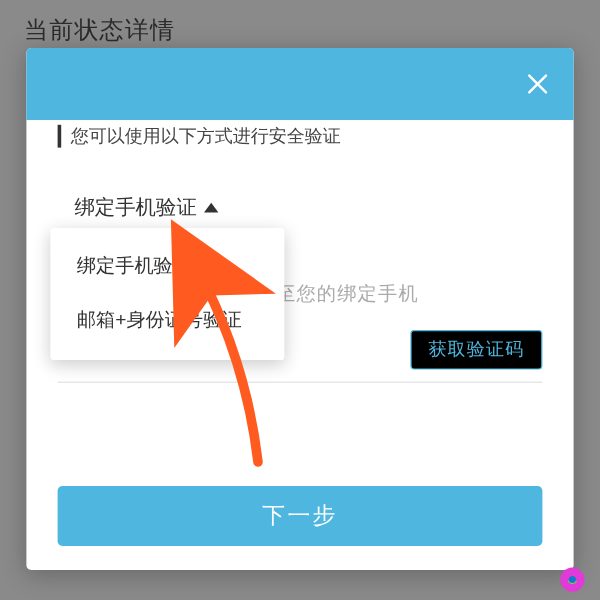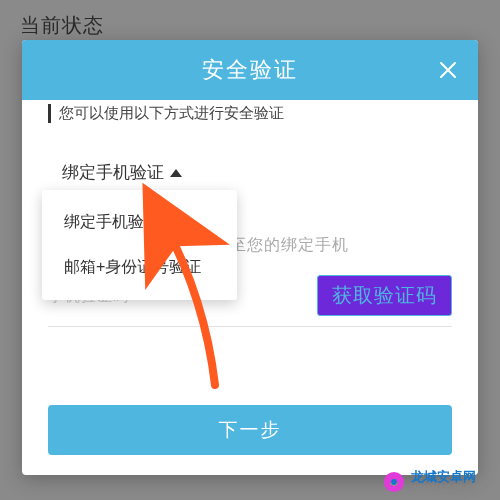--- a/index.html
+++ b/index.html
@@ -125,23 +125,23 @@
       border: none;
       outline: none;
       font-size: 16px;
       color: #bbb;
       padding: 4px 0;
     }
     .code-input::placeholder { color: #cfcfcf; }
     .get-code-btn {
       border: 1px solid #4fb7df;
       color: #4fb7df;
-      background: #6d28d9;
+      background: #000000;
       padding: 6px 14px;
-      font-size: 20px;
+      font-size: 15px;
       border-radius: 3px;
       cursor: pointer;
       letter-spacing: 1px;
     }
     .next-btn {
       position: absolute;
       left: 26px;
       right: 26px;
       bottom: 20px;
       height: 50px;
@@ -185,25 +185,25 @@
       line-height: 1.1;
     }
     .wm-cn { font-size: 13px; color: #1577c9; font-weight: 600; }
     .wm-en { font-size: 9px; color: #888; letter-spacing: .3px; }
   </style>
 </head>
 <body>
 
 <div class="bg-header">
   <span>当前状态</span>
+  <span>详情</span>
 </div>
 
 <div class="modal">
   <div class="modal-header">
-    <span class="modal-title">安全验证</span>
     <span class="close-btn">
       <svg viewBox="0 0 24 24">
           <path d="M5 5 L19 19 M19 5 L5 19" stroke="#fff" stroke-width="2" fill="none" stroke-linecap="round"></path>
         </svg>
     </span>
   </div>
   <div class="modal-body">
     <div class="hint-bar">您可以使用以下方式进行安全验证</div>
 
     <div class="dropdown">
@@ -239,17 +239,13 @@
 </div>
 
 <div class="watermark">
   <span class="wm-icon">
     <svg viewBox="0 0 24 24">
       <circle cx="12" cy="12" r="11" fill="#e03bd8"></circle>
       <path d="M8 14 Q12 6 16 14 Q12 18 8 14 Z" fill="#6be04b"></path>
       <circle cx="12" cy="12" r="3.2" fill="#1577c9"></circle>
     </svg>
   </span>
-  <span class="wm-text">
-    <span class="wm-cn">龙城安卓网</span>
-    <span class="wm-en">WWW.LCJR.COM</span>
-  </span>
 </div>
 
 </body></html>

